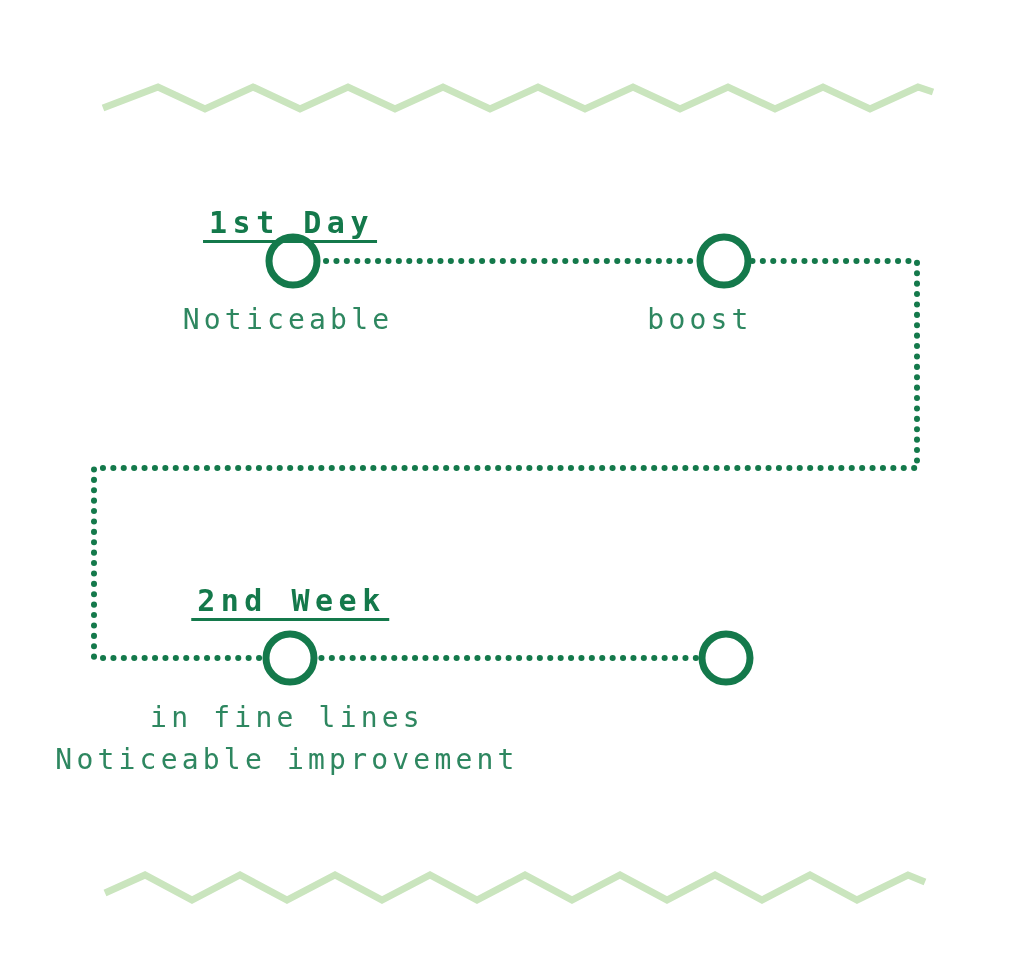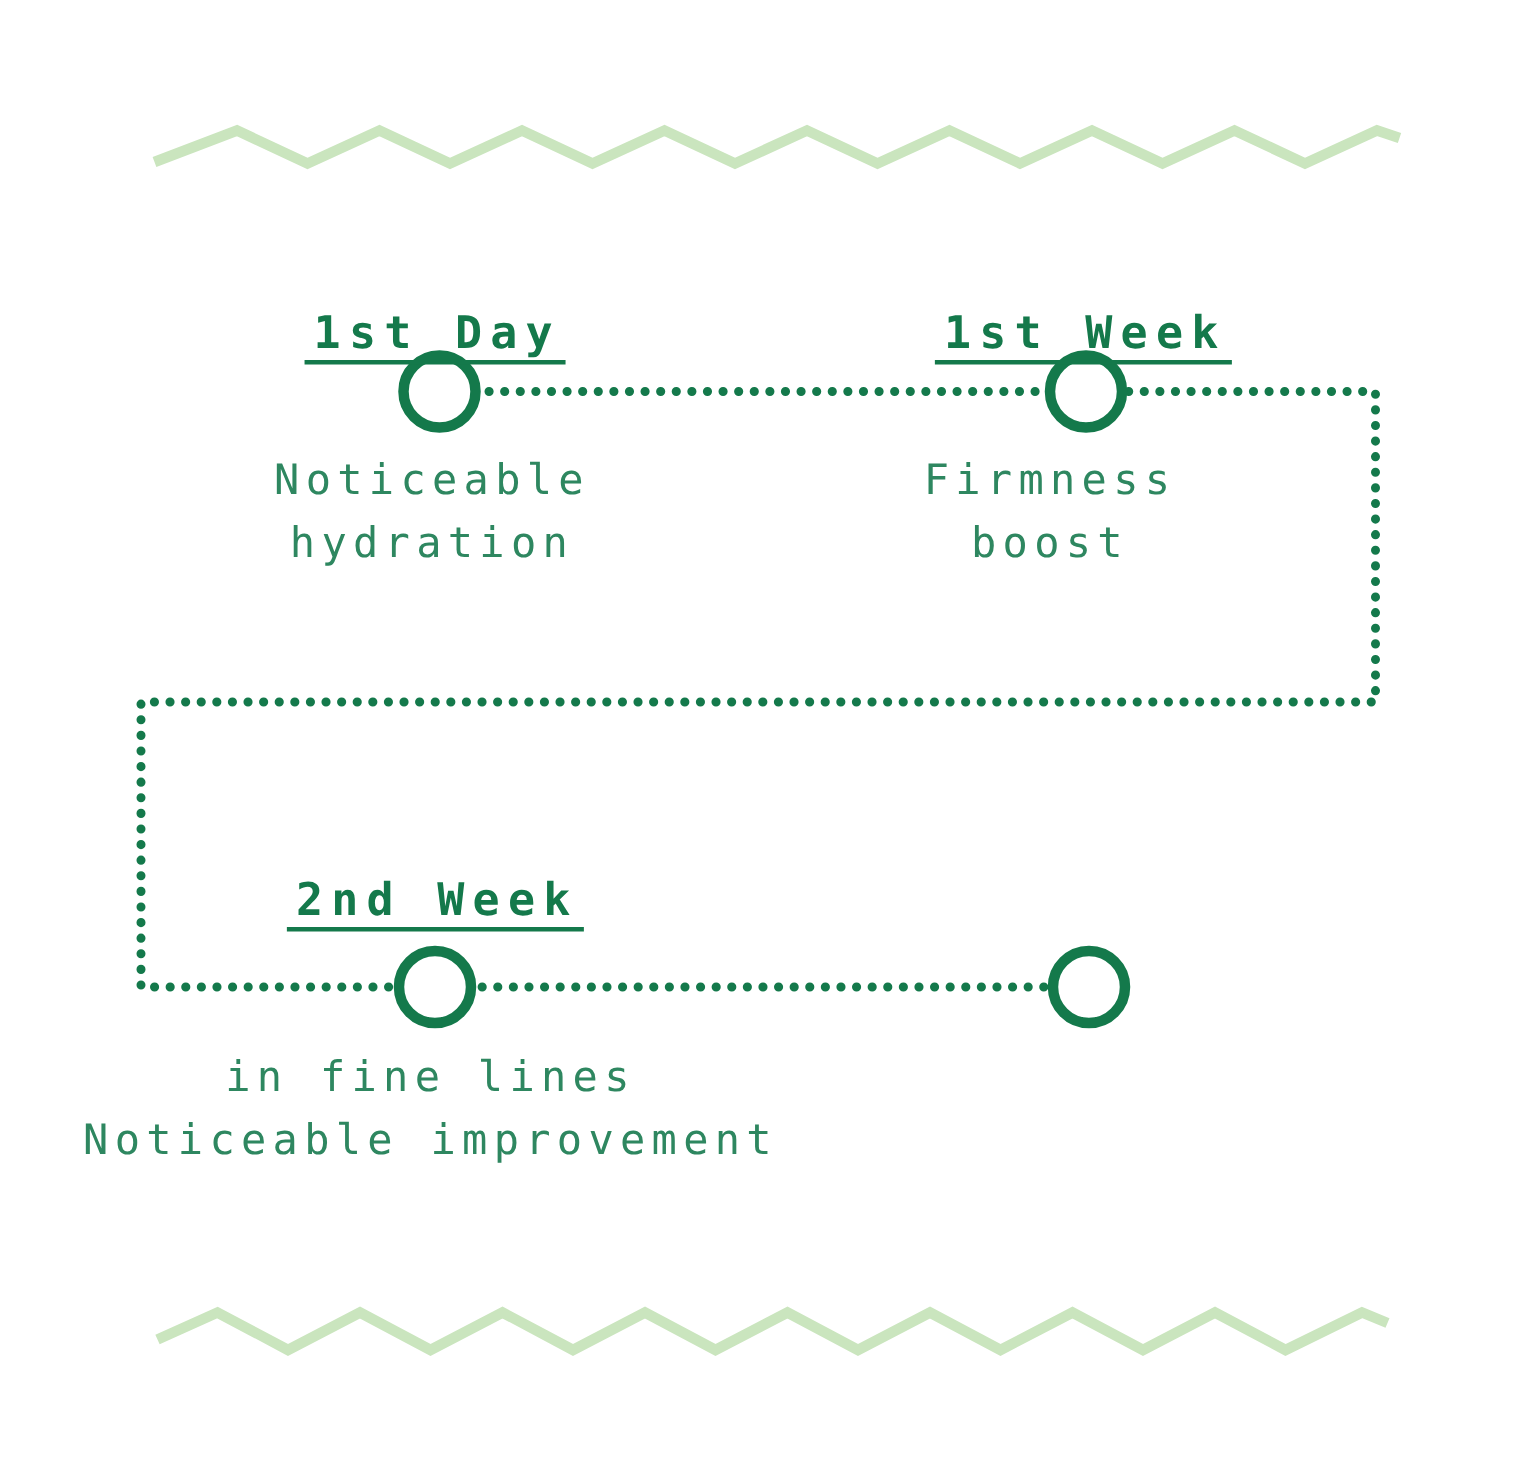--- a/index.html
+++ b/index.html
@@ -87,28 +87,23 @@
     <circle class="node" cx="724" cy="261" r="24"></circle>
     <circle class="node" cx="290" cy="658" r="24"></circle>
     <circle class="node" cx="726" cy="658" r="24"></circle>
   </svg>
 
   <div class="milestone-title" style="left:290px; top:184px">
     <span class="tspan">1st Day</span>
   </div>
   <div class="milestone-desc" style="left:288px; top:299px">
     <div>Noticeable</div>
-    <div>hydration</div>
   </div>
 
-  <div class="milestone-title" style="left:722px; top:184px">
-    <span class="tspan">1st Week</span>
-  </div>
   <div class="milestone-desc" style="left:700px; top:299px">
-    <div>Firmness</div>
     <div>boost</div>
   </div>
 
   <div class="milestone-title" style="left:290px; top:562px">
     <span class="tspan">2nd Week</span>
   </div>
   <div class="milestone-desc" style="left:287px; top:697px">
     <div>in fine lines</div>
     <div>Noticeable improvement</div>
   </div>

